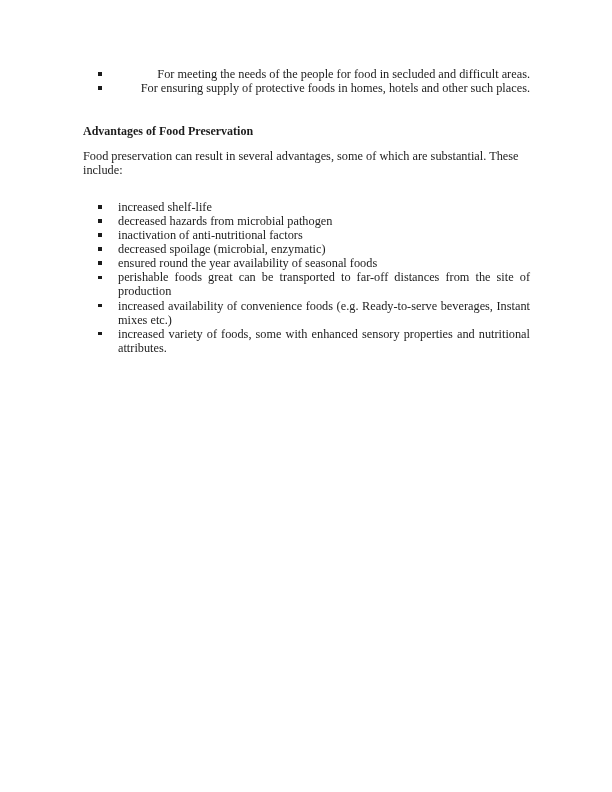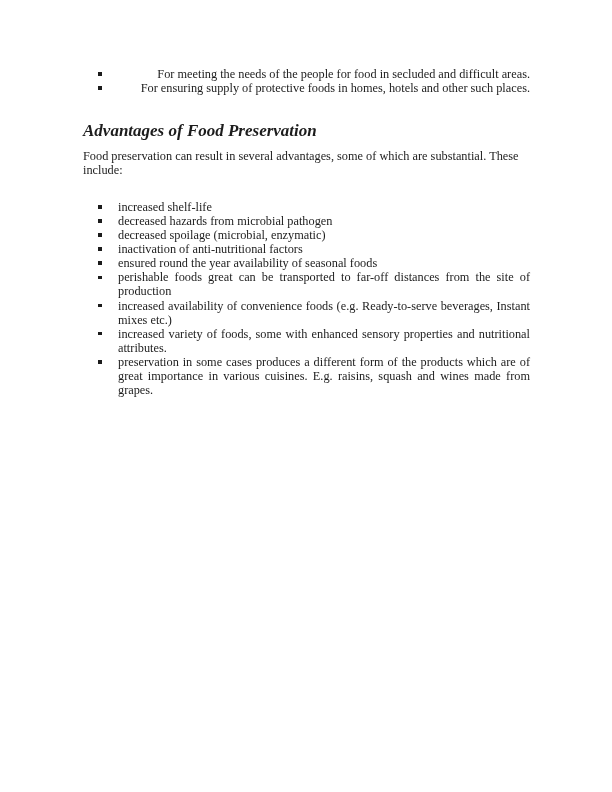--- a/index.html
+++ b/index.html
@@ -37,25 +37,24 @@
   }
   .bullet {
     position: absolute;
     left: 15px;
     top: 5.2px;
     width: 3.5px;
     height: 3.5px;
     background: currentColor;
   }
   .heading {
-    font-size: 17px;
+    font-size: 12px;
     line-height: 14.1px;
     font-weight: bold;
     margin: 28.5px 0 0 0;
-    font-style: italic;
   }
   .para {
     margin: 10.9px 0 0 0;
   }
   .advantages {
     margin-top: 23px;
   }
   .advantages .bitem {
     text-align: justify;
   }
@@ -90,26 +89,26 @@
           <span>increased shelf-life</span>
         </li>
 
         <li class="bitem">
           <span class="bullet"></span>
           <span>decreased hazards from microbial pathogen</span>
         </li>
 
         <li class="bitem">
           <span class="bullet"></span>
-          <span>decreased spoilage (microbial, enzymatic)</span>
+          <span>inactivation of anti-nutritional factors</span>
         </li>
 
         <li class="bitem">
           <span class="bullet"></span>
-          <span>inactivation of anti-nutritional factors</span>
+          <span>decreased spoilage (microbial, enzymatic)</span>
         </li>
 
         <li class="bitem">
           <span class="bullet"></span>
           <span>ensured round the year availability of seasonal foods</span>
         </li>
 
         <li class="bitem">
           <span class="bullet"></span>
           <span>perishable foods great can be transported to far-off distances from the site of production</span>
@@ -118,20 +117,16 @@
         <li class="bitem">
           <span class="bullet"></span>
           <span>increased availability of convenience foods (e.g. Ready-to-serve beverages, Instant mixes etc.)</span>
         </li>
 
         <li class="bitem">
           <span class="bullet"></span>
           <span>increased variety of foods, some with enhanced sensory properties and nutritional attributes.</span>
         </li>
 
-        <li class="bitem">
-          <span class="bullet"></span>
-          <span>preservation in some cases produces a different form of the products which are of great importance in various cuisines. E.g. raisins, squash and wines made from grapes.</span>
-        </li>
       </ul>
 
   </div>
 </div>
 
 </body></html>

